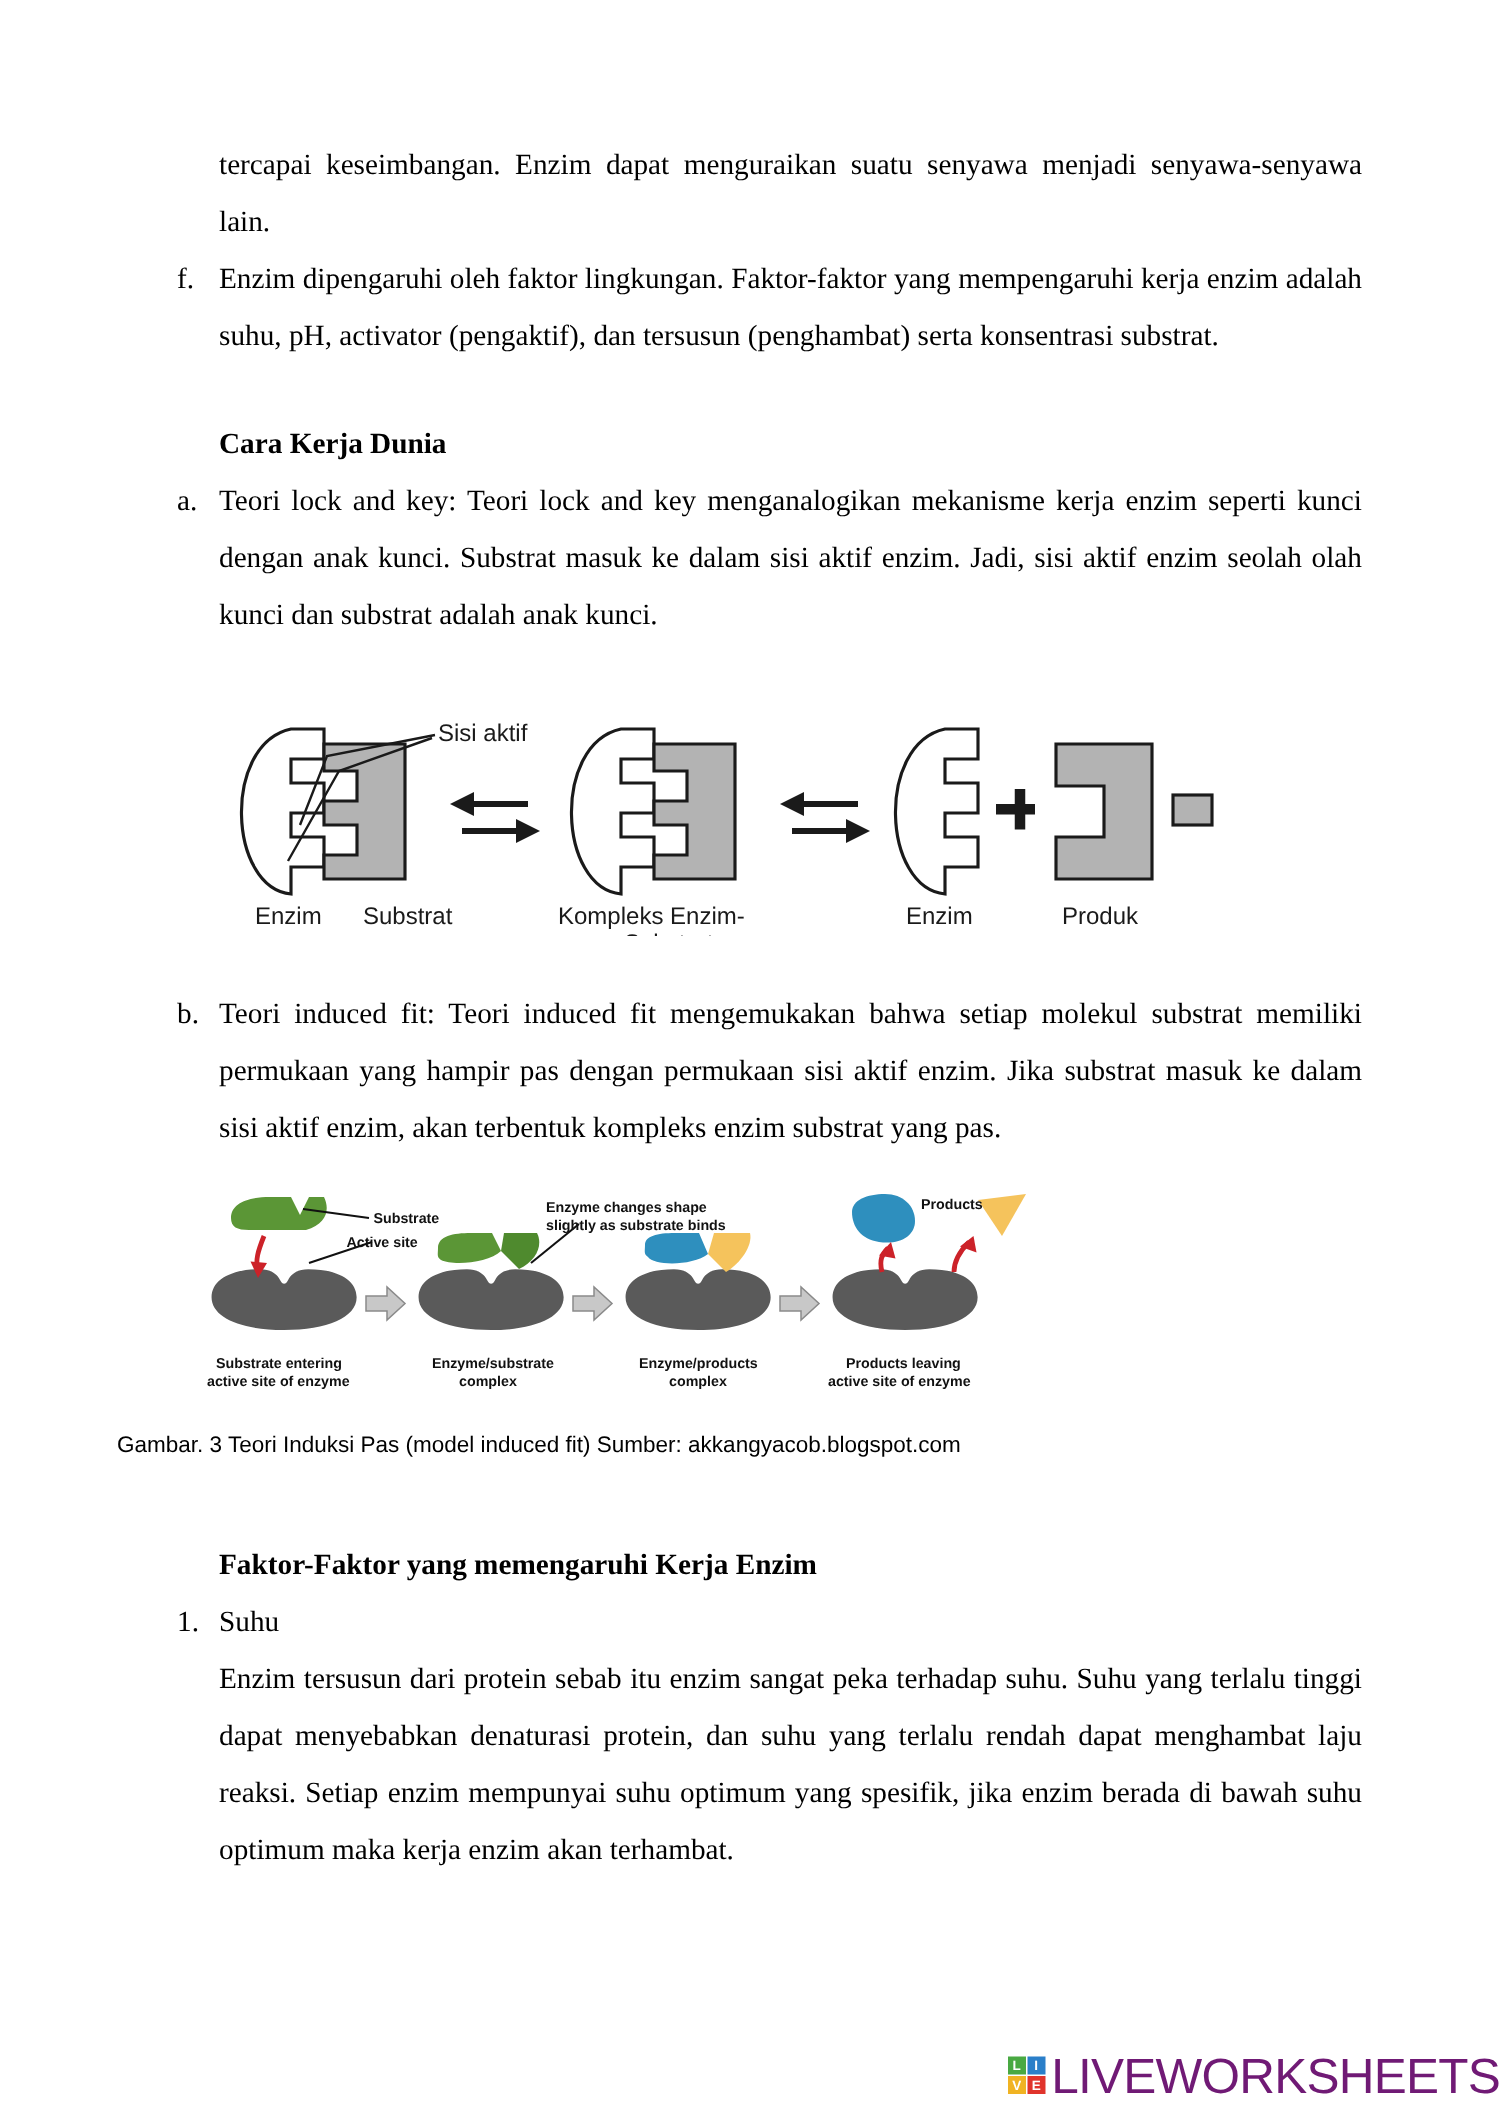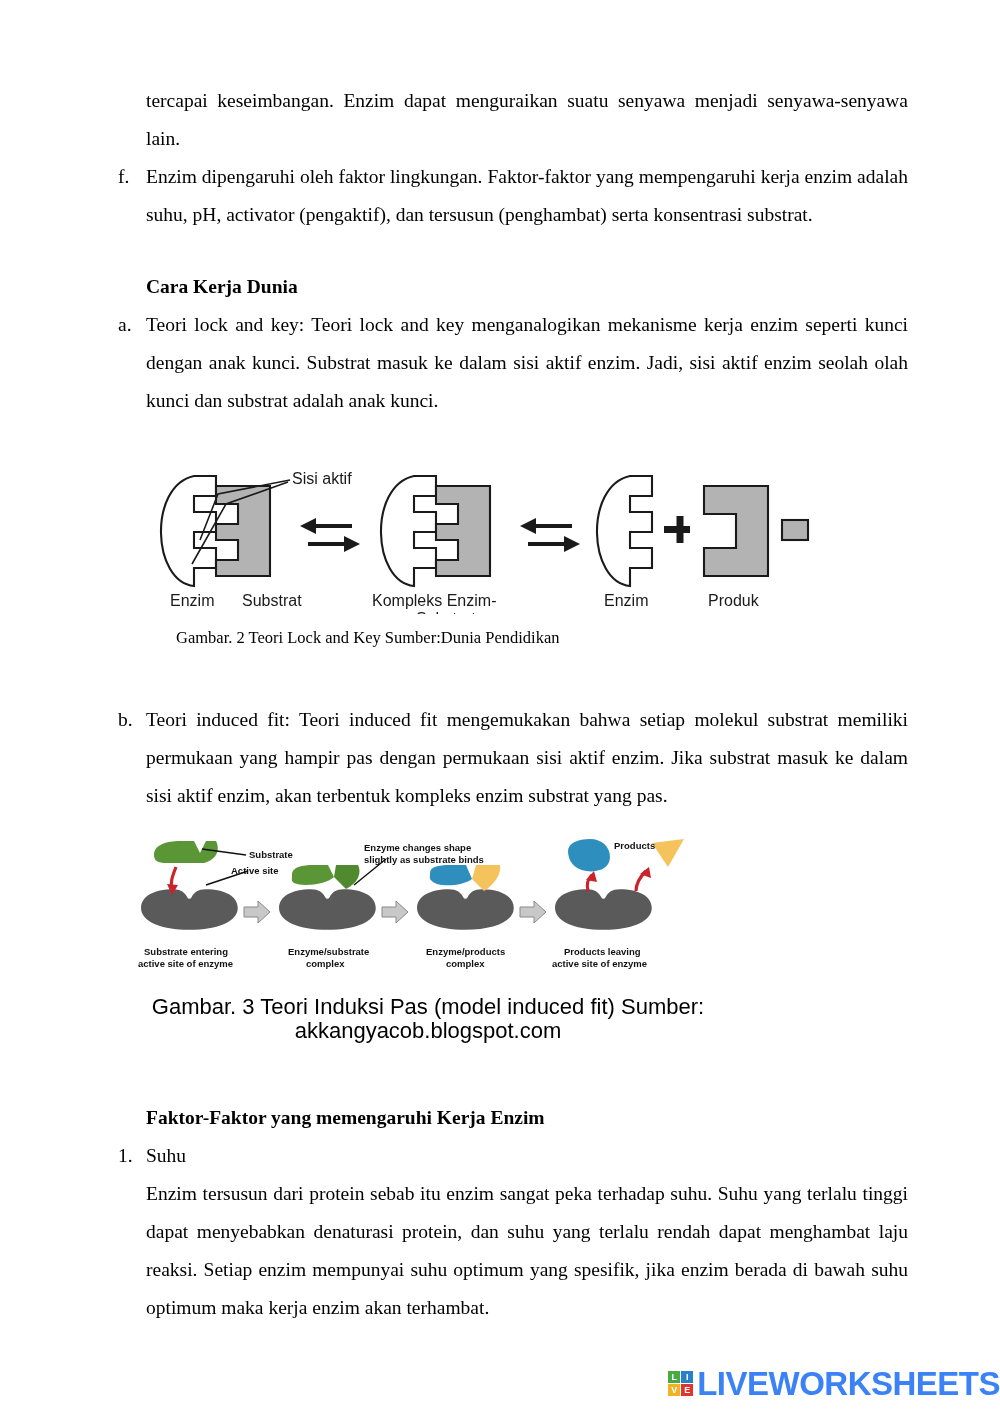--- a/index.html
+++ b/index.html
@@ -17,21 +17,21 @@
     overflow: hidden;
   }
   .page {
     position: absolute;
     inset: 0;
     background: #fff;
   }
   .content {
     position: absolute;
     left: 118px;
-    top: 82px;
+    top: 92px;
     width: 790px;
   }
 
   
   .para {
     font-size: 19.5px;
     line-height: 38px;
     text-align: justify;
     text-justify: inter-word;
     margin: 0;
@@ -80,23 +80,23 @@
 
   
   .fig2-wrap {
     position: relative;
     margin-left: 18px;
     width: 560px;
     height: 140px;
   }
   .fig2-caption {
     font-family: "Liberation Sans", "DejaVu Sans", sans-serif;
-    font-size: 22px;
+    font-size: 15px;
     line-height: 24px;
-    text-align: center;
+    text-align: left;
     width: 700px;
     margin-left: -40px;
     margin-top: 18px;
   }
 
   
   .footer-logo {
     position: absolute;
     right: 0px;
     bottom: 8px;
@@ -121,24 +121,24 @@
     font-size: 9px;
     line-height: 12px;
     text-align: center;
   }
   .lb-l { background: #49a942; }
   .lb-i { background: #2a7fc9; }
   .lb-v { background: #f0b323; }
   .lb-e { background: #e0342c; }
   .logo-word {
     font-family: "Liberation Sans", "DejaVu Sans", sans-serif;
-    font-weight: bold;
+    font-weight: normal;
     font-size: 33px;
     letter-spacing: -0.5px;
-    color: #3b82f6;
+    color: #701a75;
     line-height: 1;
   }
 </style>
 </head>
 <body>
 
 <div class="page">
   <div class="content">
 
     <p class="para cont-indent">tercapai keseimbangan. Enzim dapat menguraikan suatu senyawa menjadi senyawa-senyawa lain.</p>
@@ -207,21 +207,20 @@
           <text x="40" y="142">Enzim</text>
           <text x="112" y="142">Substrat</text>
           <text x="242" y="142">Kompleks Enzim-</text>
           <text x="286" y="160">Substrat</text>
           <text x="474" y="142">Enzim</text>
           <text x="578" y="142">Produk</text>
         </g>
       </svg>
     </div>
 
-    <p class="fig1-caption">Gambar. 2 Teori Lock and Key Sumber:Dunia Pendidikan</p>
 
     <div class="spacer-lg"></div>
 
     <div class="para hang">
       <span class="marker">b.</span>
       <span>Teori induced fit: Teori induced fit mengemukakan bahwa setiap molekul substrat memiliki permukaan yang hampir pas dengan permukaan sisi aktif enzim. Jika substrat masuk ke dalam sisi aktif enzim, akan terbentuk kompleks enzim substrat yang pas.</span>
     </div>
 
     <div class="spacer-md"></div>
 

